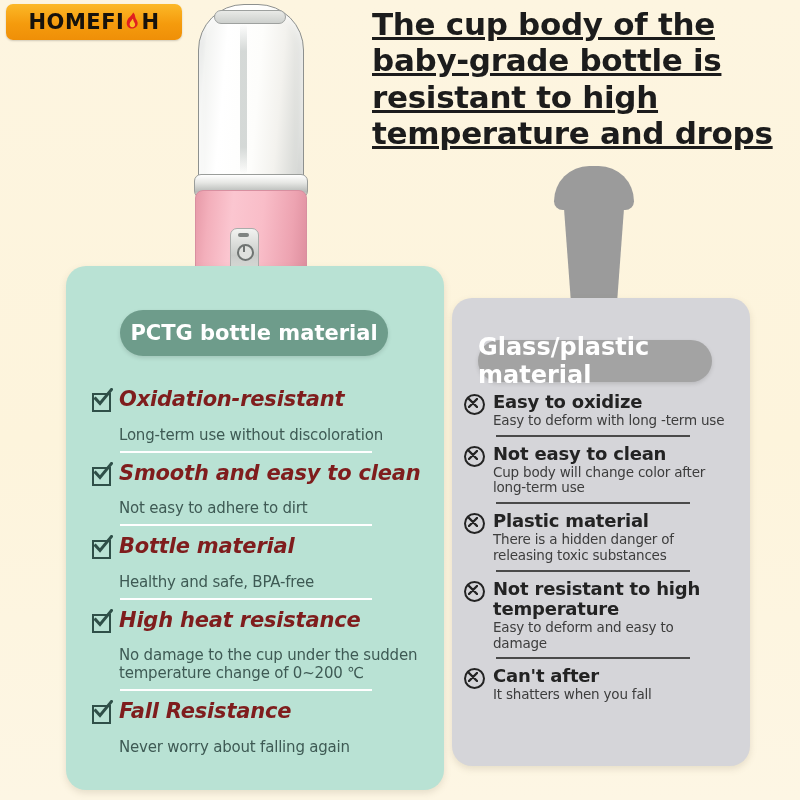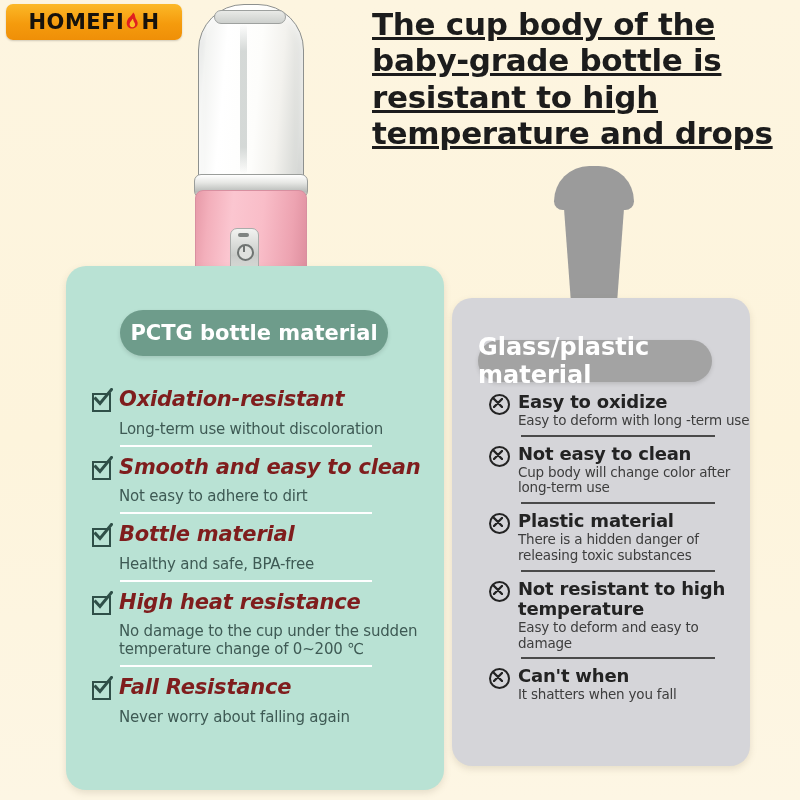--- a/index.html
+++ b/index.html
@@ -249,21 +249,21 @@
     font-size: 24px;
   }
 
   
   .list {
     position: absolute;
     left: 0;
     right: 0;
   }
   #list-green { top: 122px; left: 26px; width: 346px; }
-  #list-gray  { top: 94px;  left: 37px; width: 266px; }
+  #list-gray  { top: 94px;  left: 12px; width: 266px; }
 
   .item {
     position: relative;
     display: flex;
     align-items: flex-start;
   }
   .item-body { flex: 1; min-width: 0; }
 
   .divider {
     height: 0;
@@ -284,21 +284,21 @@
     font-weight: bold;
     color: #7f1d1d;
     line-height: 1.12;
     letter-spacing: -0.2px;
     font-style: italic;
   }
   .g-sub {
     font-size: 15px;
     color: #3e5a54;
     line-height: 1.2;
-    margin-top: 8px;
+    margin-top: 14px;
     letter-spacing: -0.2px;
   }
   
   .r-title {
     font-size: 18px;
     font-weight: bold;
     color: #232323;
     line-height: 1.1;
     letter-spacing: -0.2px;
   }
@@ -525,21 +525,21 @@
       <div class="divider-gray"></div>
 
       <div class="item">
         <span class="x-icon">
           <span class="circ"></span>
           <svg width="10" height="10" viewBox="0 0 10 10">
             <path d="M1 1 L9 9 M9 1 L1 9" stroke="#232323" stroke-width="2.4" stroke-linecap="round"></path>
           </svg>
         </span>
         <span class="item-body">
-          <div class="r-title">Can't when</div>
+          <div class="r-title">Can't after</div>
           <div class="r-sub">It shatters when you fall</div>
         </span>
       </div>
 
     </div>
   </div>
 
 </div>
 
 </body></html>

